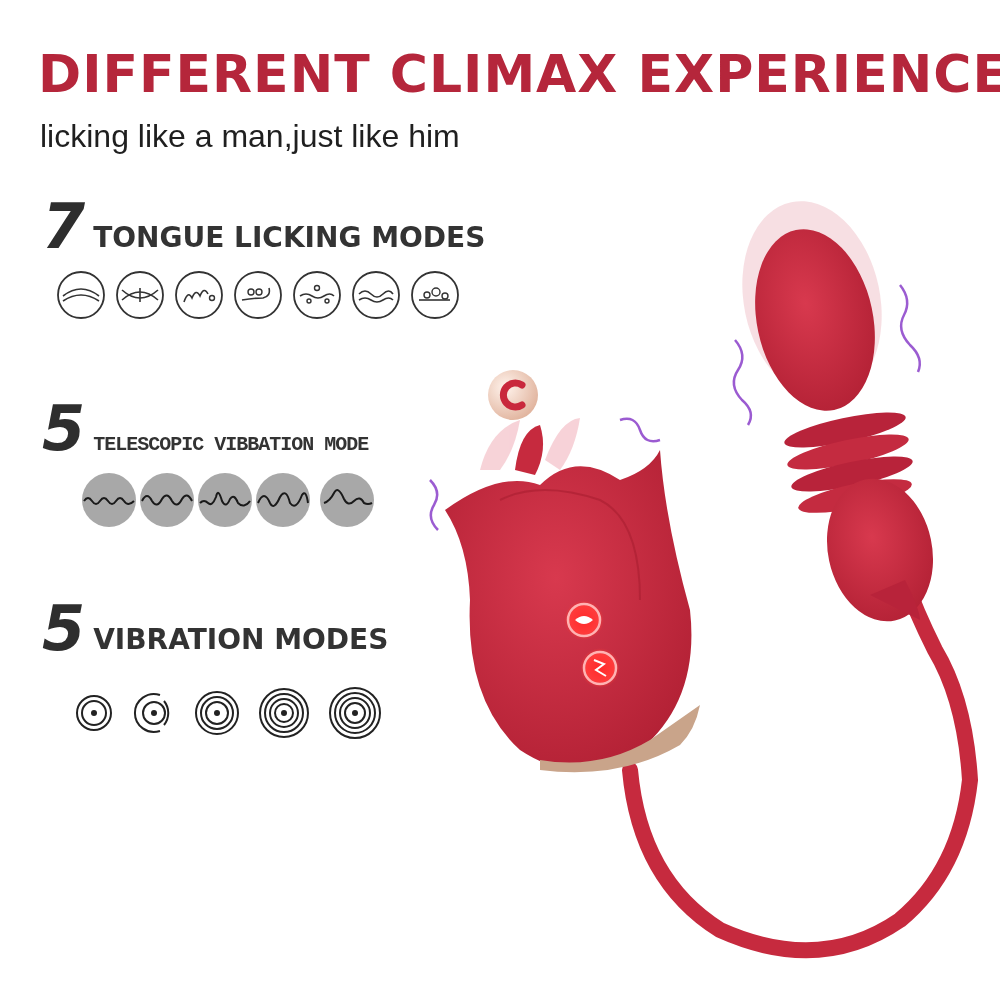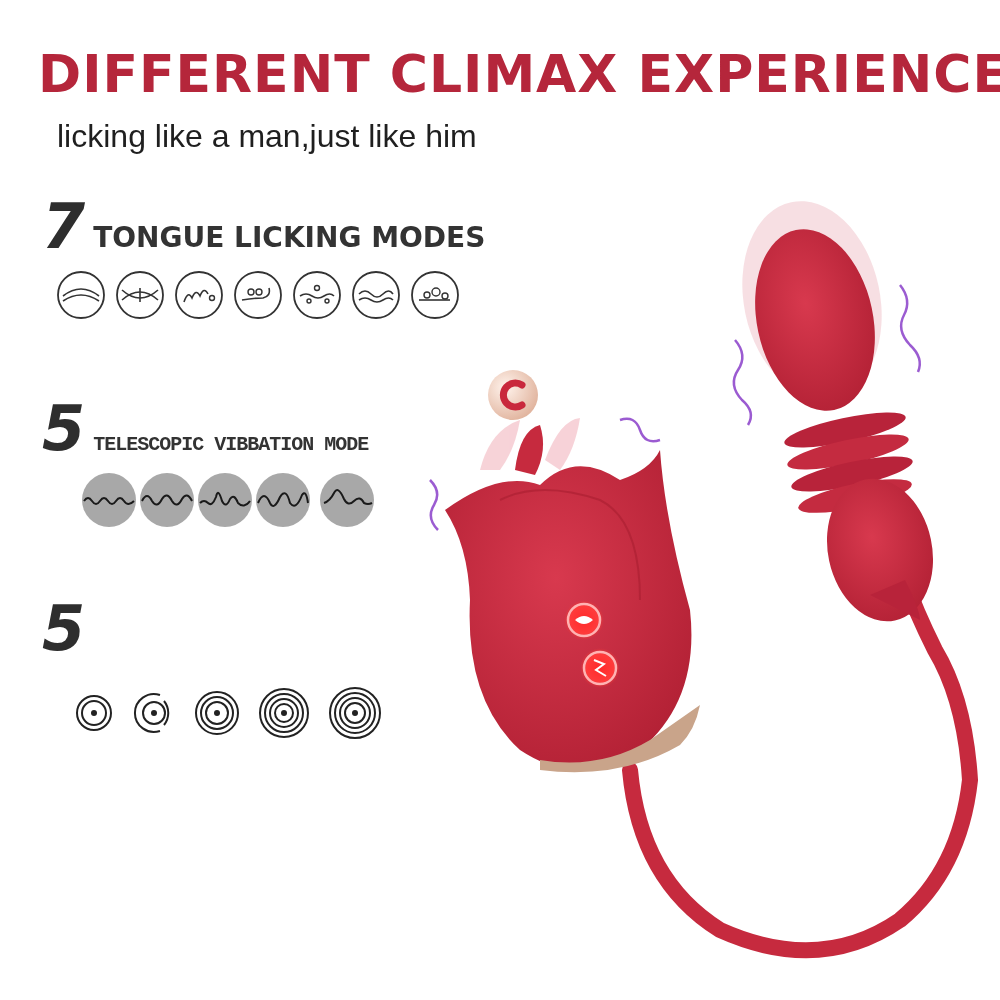--- a/index.html
+++ b/index.html
@@ -1,19 +1,19 @@
 <!DOCTYPE html>
 <html><head>
 <meta charset="utf-8">
 <style>
   html, body { margin: 0; padding: 0; }
   body { width: 1000px; height: 1000px; background: #ffffff; position: relative; overflow: hidden; font-family: "Liberation Sans", sans-serif; }
   .abs { position: absolute; }
   .title { left: 38px; top: 44px; font-family: "DejaVu Sans", sans-serif; font-weight: bold; font-size: 52px; color: #b5263b; letter-spacing: 1px; transform: scaleX(1.0); transform-origin: left; white-space: nowrap; }
-  .tagline { left: 40px; top: 118px; font-family: "Liberation Sans", sans-serif; font-size: 32px; color: #1f1f1f; white-space: nowrap; margin-left: 17px; }
+  .tagline { left: 40px; top: 118px; font-family: "Liberation Sans", sans-serif; font-size: 32px; color: #1f1f1f; white-space: nowrap; }
   .feat { display: flex; align-items: flex-end; white-space: nowrap; }
   .feat .num { font-family: "DejaVu Sans", sans-serif; font-weight: bold; font-size: 62px; line-height: 1; color: #2e2e2e; font-style: italic; }
   .feat .lbl { font-family: "DejaVu Sans", sans-serif; font-weight: bold; font-size: 28px; color: #333333; margin-left: 8px; margin-bottom: 4px; }
   .row { display: flex; }
   .lick-icon { width: 50px; height: 50px; margin-right: 9px; }
   .tele-icon { width: 54px; height: 54px; margin-right: 4px; }
   .vib-icon { margin-right: 18px; }
 </style>
 </head>
 <body>
@@ -91,20 +91,21 @@
       <path d="M2 30 Q8 16 14 30 Q18 38 24 24 Q30 14 34 30 Q40 38 46 22 Q50 16 52 30" fill="none" stroke="#1a1a1a" stroke-width="2"></path>
     </svg>
   <svg class="tele-icon" viewBox="0 0 54 54" style="margin-left:6px;">
       <circle cx="27" cy="27" r="27" fill="#a8a8a8"></circle>
       <path d="M4 30 Q10 28 14 20 Q18 12 24 26 Q28 34 34 28 Q40 22 44 30 Q48 32 52 30" fill="none" stroke="#1a1a1a" stroke-width="2"></path>
     </svg>
 </div>
 
 <div class="abs feat" style="left:42px; top:598px;">
   <span class="num">5</span>
+  <span class="lbl">VIBRATION MODES</span>
 </div>
 <div class="abs row" style="left:74px; top:686px; align-items:center;">
   <svg class="vib-icon" width="40" height="40" viewBox="0 0 40 40">
       <circle cx="20" cy="20" r="17" fill="none" stroke="#222" stroke-width="2"></circle>
       <circle cx="20" cy="20" r="12" fill="none" stroke="#222" stroke-width="2"></circle>
       <circle cx="20" cy="20" r="3" fill="#222"></circle>
     </svg>
   <svg class="vib-icon" width="44" height="44" viewBox="0 0 44 44">
       <path d="M28 4 A19 19 0 1 0 28 40" fill="none" stroke="#222" stroke-width="2"></path>
       <path d="M32 10 A19 19 0 0 1 32 34" fill="none" stroke="#222" stroke-width="2"></path>

